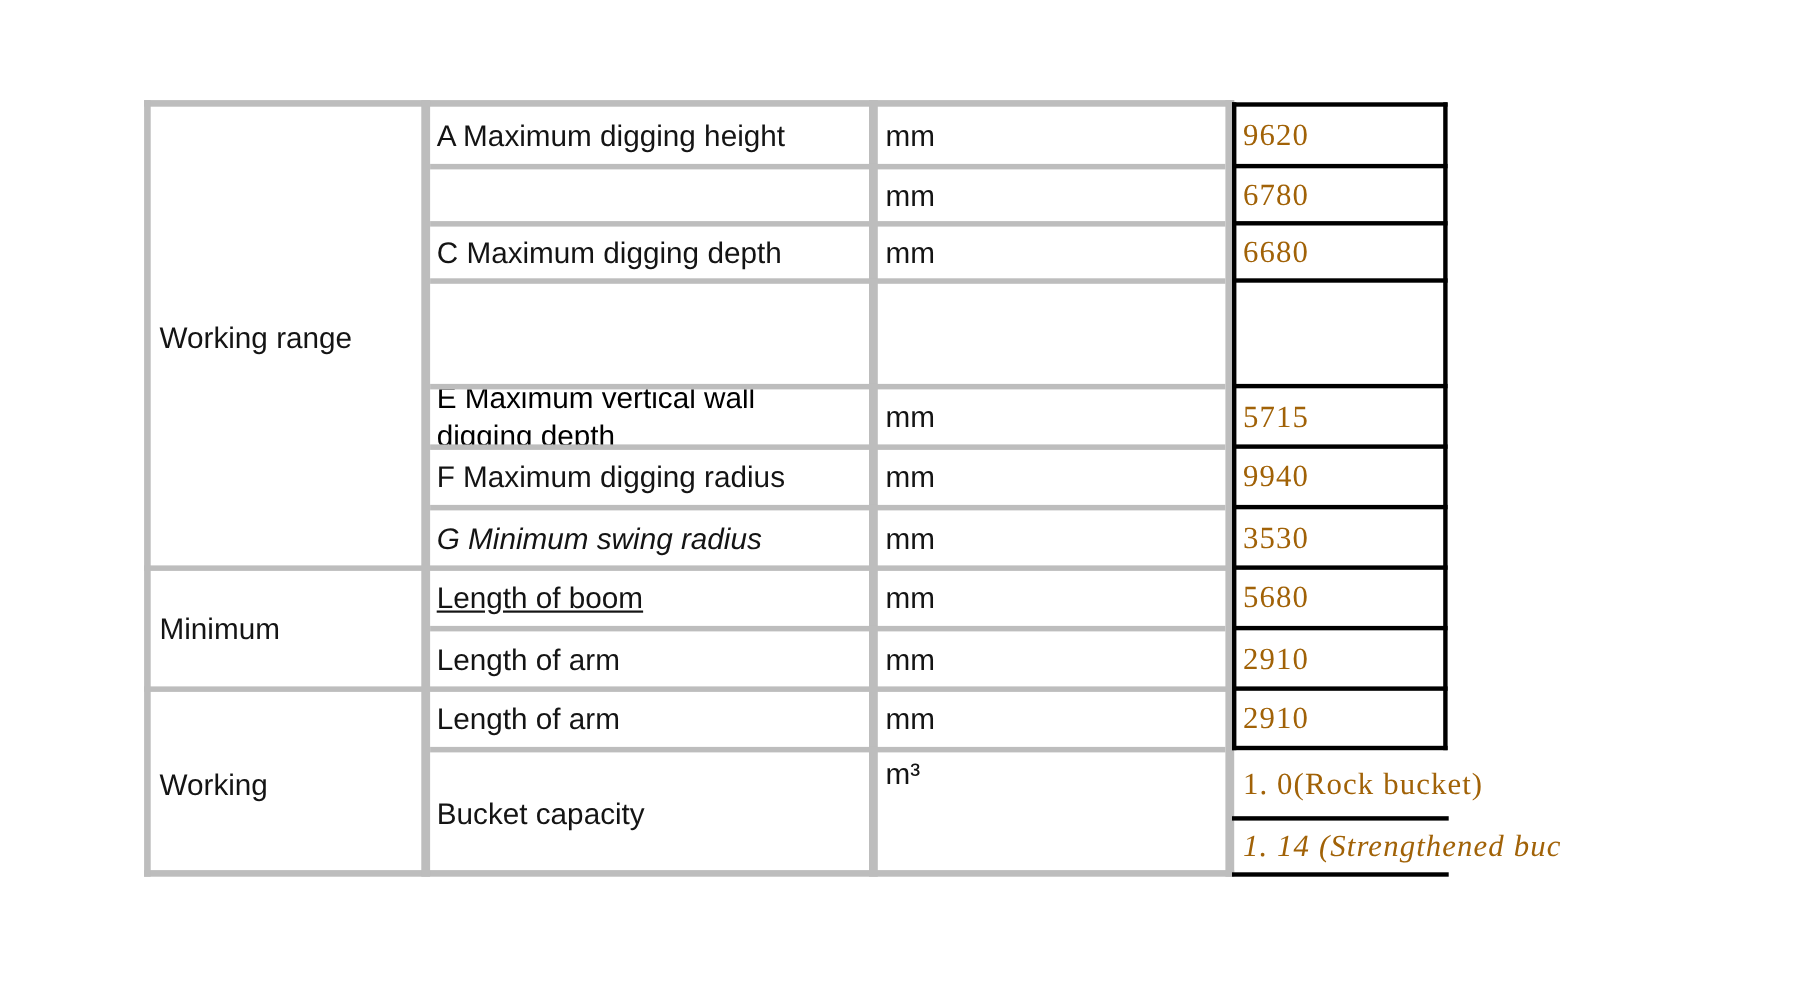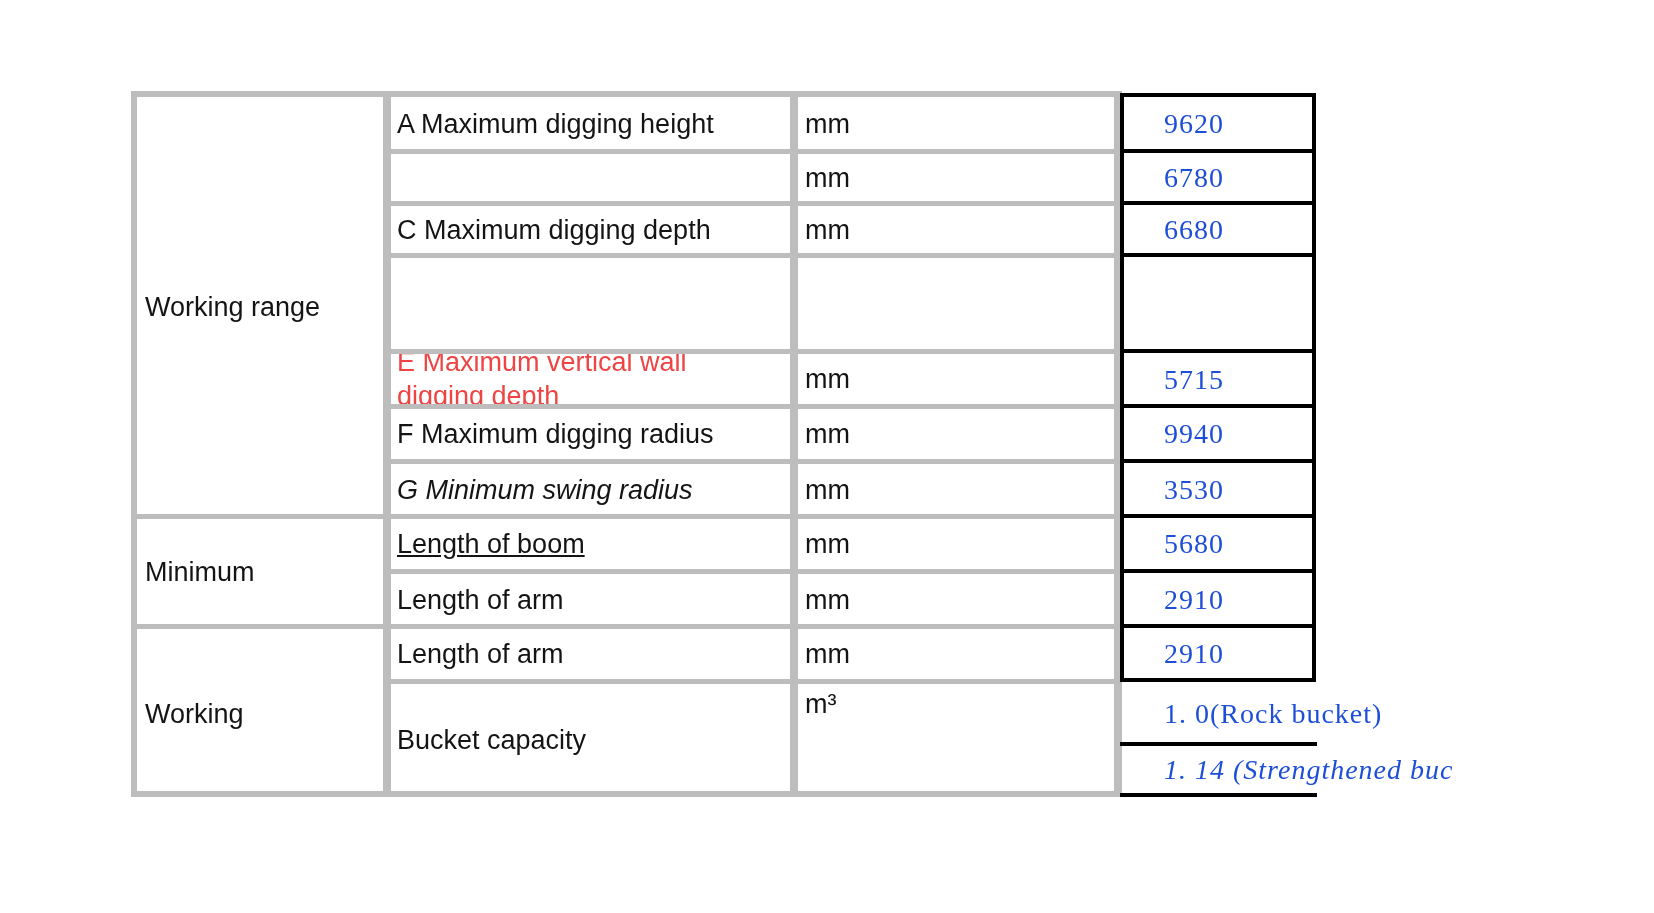--- a/index.html
+++ b/index.html
@@ -2,23 +2,23 @@
 <html><head>
 <meta charset="utf-8">
 <style>
   html,body{margin:0;padding:0;background:#ffffff;}
   .page{position:relative;width:1654px;height:913px;background:#fff;overflow:hidden;
         font-family:"Liberation Sans",sans-serif;color:#111;}
   .gline{position:absolute;background:#bdbdbd;}
   .kline{position:absolute;background:#000;}
   .t{position:absolute;white-space:nowrap;}
   .sans{font:27px/32px "Liberation Sans",sans-serif;color:#141414;}
-  .serif{font:28px/34px "Liberation Serif","DejaVu Serif",serif;color:#1d4ed8;letter-spacing:1px;margin-left:34px;}
+  .serif{font:28px/34px "Liberation Serif","DejaVu Serif",serif;color:#a16207;letter-spacing:1px;}
   .clipcell{position:absolute;overflow:hidden;}
-  .clipcell .inner{font:27px/34px "Liberation Sans",sans-serif;color:#ef4444;margin-top:-9px;white-space:nowrap;}
+  .clipcell .inner{font:27px/34px "Liberation Sans",sans-serif;color:#000000;margin-top:-9px;white-space:nowrap;}
   .overflowline{position:absolute;overflow:hidden;white-space:nowrap;}
 </style>
 </head>
 <body>
 
 <div class="page">
 
   <div class="gline" style="left:131px;top:91px;width:991px;height:6px;"></div>
   <div class="gline" style="left:131px;top:791px;width:991px;height:6px;"></div>
   <div class="gline" style="left:131px;top:91px;width:6px;height:706px;"></div>

